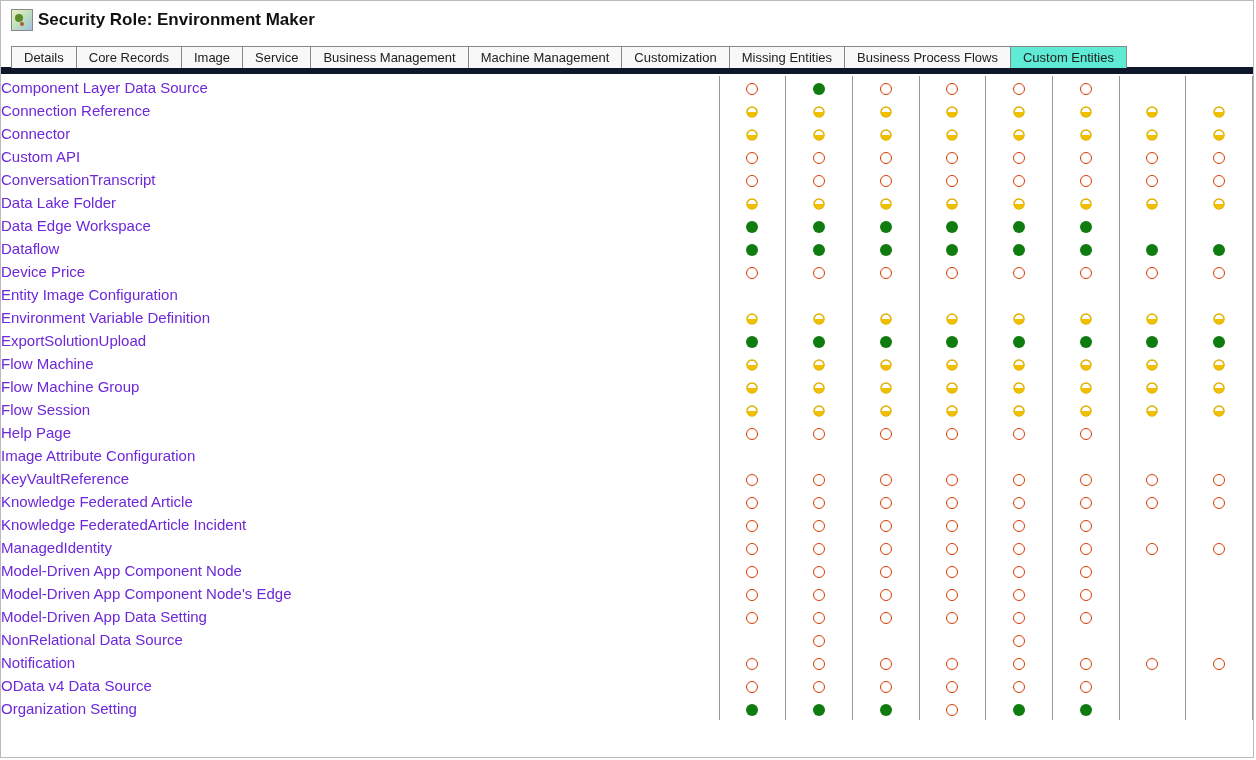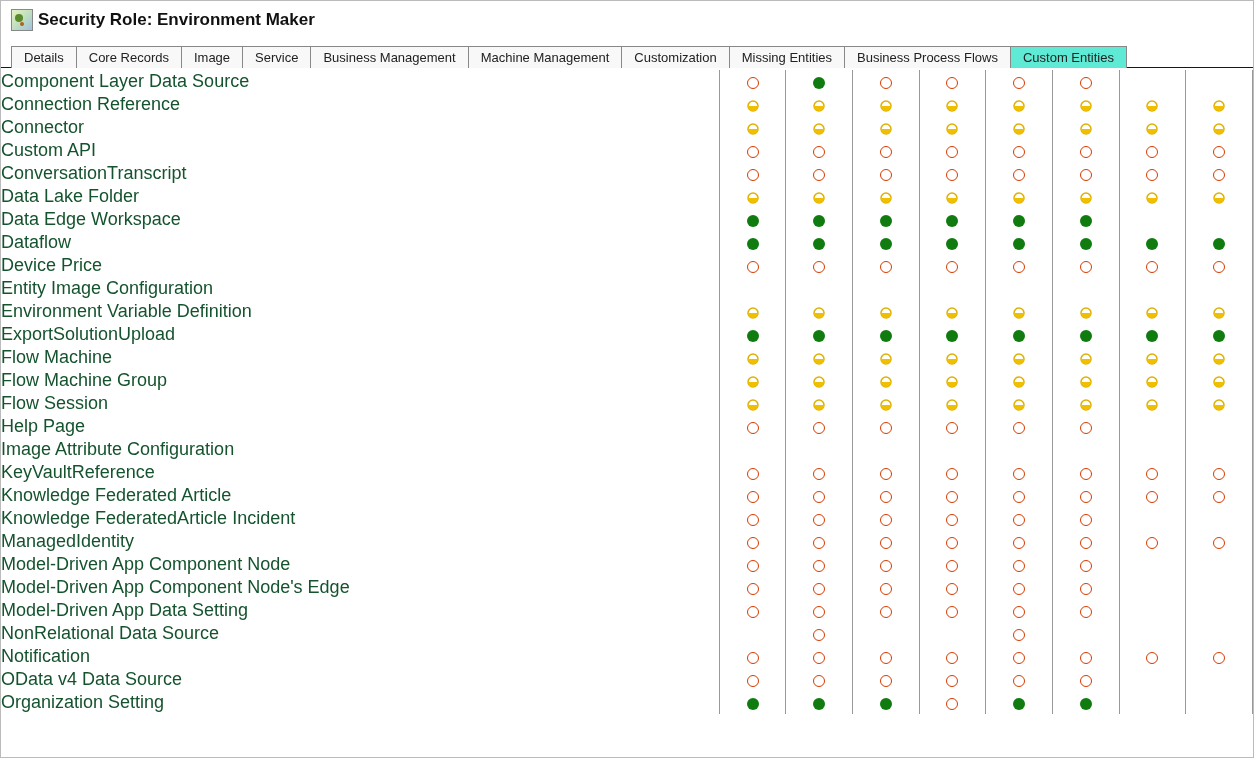--- a/index.html
+++ b/index.html
@@ -42,21 +42,21 @@
     box-shadow: 3px 6px 0 -2px #b06020;
   }
   .title-text {
     font-size: 17px;
     font-weight: 700;
     color: #111;
   }
   .tab-strip {
     display: flex;
     padding-left: 10px;
-    border-bottom: 1px solid #0f172a;
+    border-bottom: 7px solid #0f172a;
   }
   .tab {
     border: 1px solid #888;
     border-bottom: none;
     padding: 3px 12px;
     font-size: 13px;
     background: #5eead4;
     margin-right: -1px;
     cursor: default;
     position: relative;
@@ -74,22 +74,22 @@
     border-collapse: collapse;
     width: 100%;
   }
   table.perm-table td {
     padding: 0;
     height: 23px;
     vertical-align: middle;
   }
   td.entity-cell {
     padding-left: 28px;
-    font-size: 18px;
-    color: #14532d;
+    font-size: 15px;
+    color: #6d28d9;
     white-space: nowrap;
     width: 720px;
   }
   td.perm-cell {
     width: 66px;
     text-align: center;
     border-left: 1px solid #999;
     border-right: 1px solid #999;
   }
   td.perm-cell + td.perm-cell {

